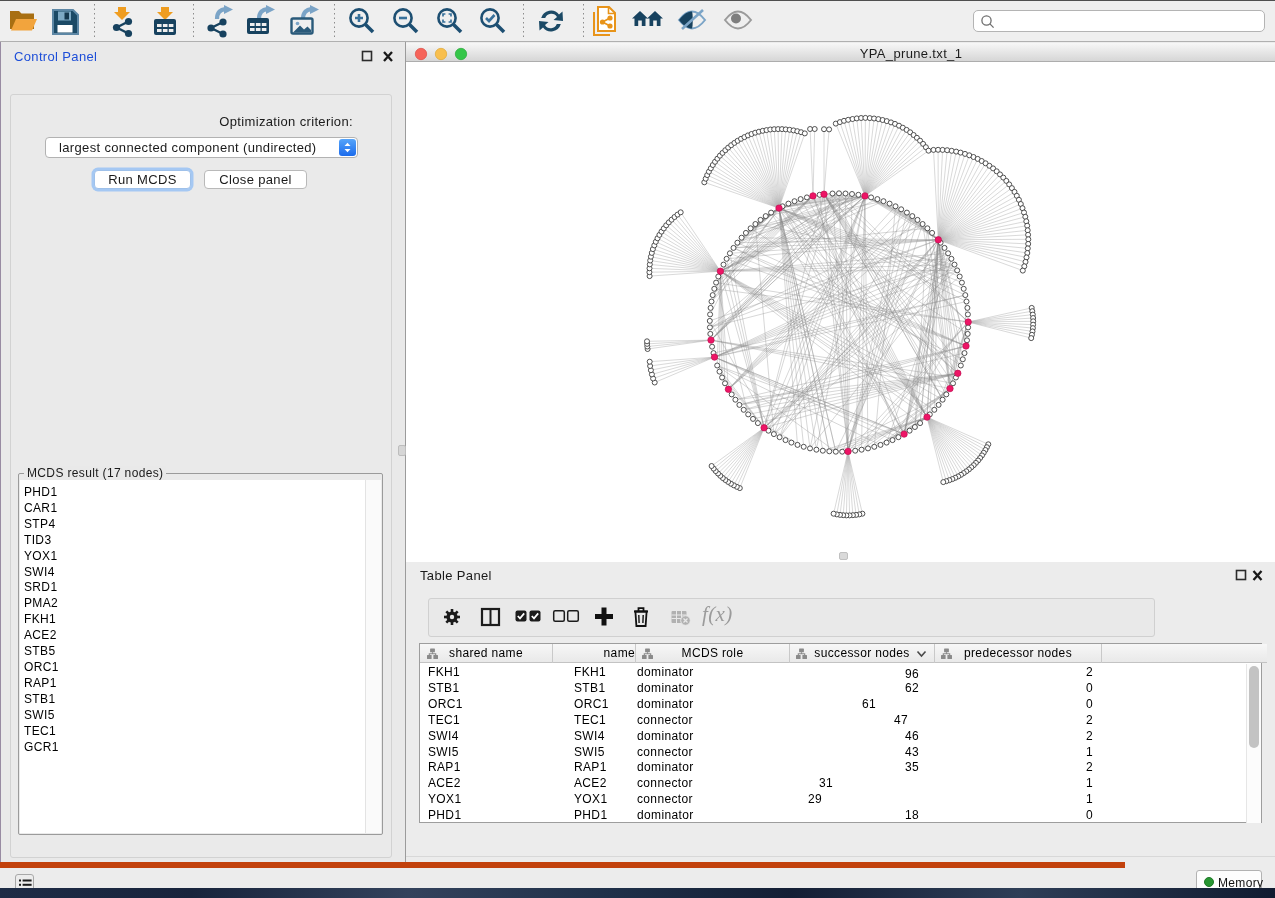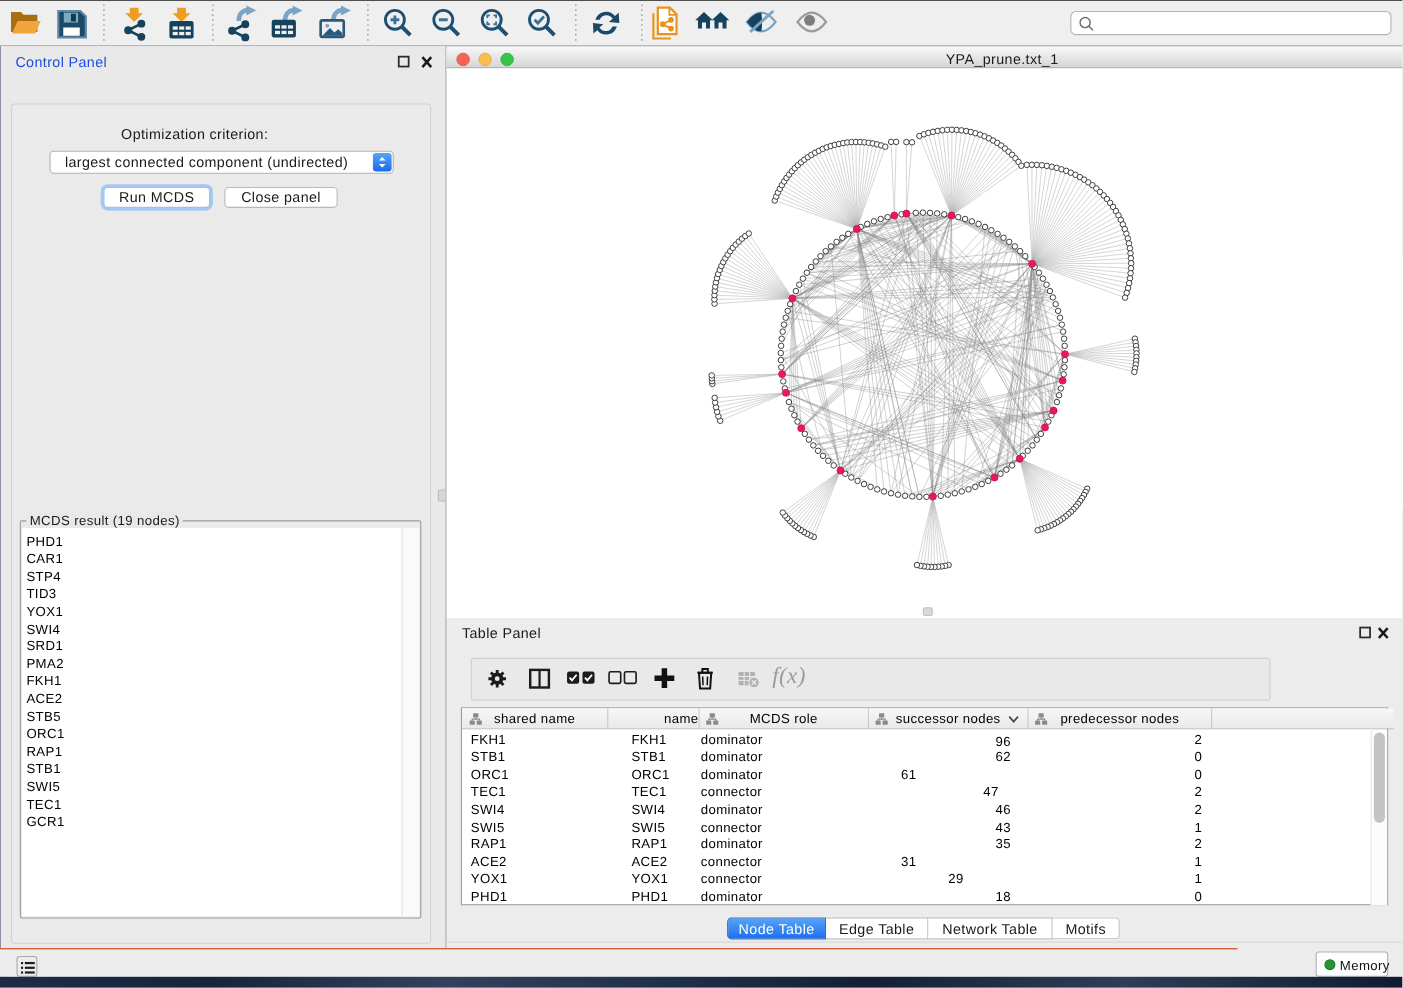--- a/index.html
+++ b/index.html
@@ -167,37 +167,37 @@
   <div class="abs" style="left:13px;top:7px;font-size:13px;color:#1d4ed8">Control Panel</div>
 
   <svg width="36" height="14" viewBox="0 0 36 14" style="position:absolute;left:360px;top:8px">
     <rect x="1.5" y="1.5" width="9" height="9" fill="none" stroke="#2b2b2b" stroke-width="1.6"></rect>
     <path d="M23 2 L31 11 M31 2 L23 11" stroke="#1a1a1a" stroke-width="2.3"></path>
   </svg>
 
   <div class="abs" style="left:9px;top:52px;width:382px;height:764px;border:1px solid #d2d2d2;border-radius:3px;background:#eaeaea"></div>
 
 
-  <div class="abs" style="left:0;top:72px;width:352px;text-align:center;font-size:13px;color:#1a1a1a">Optimization criterion:</div>
+  <div class="abs" style="left:0;top:72px;width:352px;text-align:right;font-size:13px;color:#1a1a1a">Optimization criterion:</div>
 
   <div class="abs" style="left:44px;top:95px;width:313px;height:21px;background:#fff;border:1px solid #b2b2b2;border-radius:4px;">
     <div class="abs" style="left:13px;top:2px;font-size:13px;color:#1a1a1a">largest connected component (undirected)</div>
     <div class="abs" style="right:1px;top:1px;width:17px;height:17px;border-radius:3px;background:linear-gradient(#57a5fa,#1b6bec)">
       <svg width="17" height="17" viewBox="0 0 17 17">
         <path d="M5.5 7 L8.5 3.8 L11.5 7 Z" fill="#fff"></path>
         <path d="M5.5 10 L8.5 13.2 L11.5 10 Z" fill="#fff"></path>
       </svg>
     </div>
   </div>
 
   <div class="abs" style="left:93px;top:128px;width:97px;height:19px;background:#fff;border:1px solid #9fc1ea;border-radius:4px;box-shadow:0 0 0 2.5px #a5c8f3;text-align:center;line-height:17px;font-size:13px;color:#1a1a1a">Run MCDS</div>
   <div class="abs" style="left:203px;top:128px;width:103px;height:19px;background:#fff;border:1px solid #b9b9b9;border-radius:4px;text-align:center;line-height:17px;font-size:13px;color:#1a1a1a">Close panel</div>
 
   <div class="abs" style="left:17px;top:431px;width:365px;height:362px;border:1px solid #9b9b9b;border-radius:2px"></div>
-  <div class="abs" style="left:23px;top:424px;font-size:12px;color:#1a1a1a;background:#e9e9e9;padding:0 3px">MCDS result (19 nodes)</div>
+  <div class="abs" style="left:23px;top:424px;font-size:12px;color:#1a1a1a;background:#e9e9e9;padding:0 3px">MCDS result (17 nodes)</div>
   <div class="abs" style="left:19px;top:438px;width:361px;height:353px;background:#fff">
     <div class="abs" style="left:345px;top:0;width:16px;height:353px;background:#fafafa;border-left:1px solid #e3e3e3"></div>
     <div style="position:absolute;left:4px;top:5px;font-size:12px;line-height:15.9px;color:#000;white-space:pre">PHD1
 CAR1
 STP4
 TID3
 YOX1
 SWI4
 SRD1
 PMA2
@@ -1144,21 +1144,21 @@
           <div class="abs" style="left:399px;top:3px;width:100px;text-align:right">96</div>
           <div class="abs" style="left:573px;top:1.0px;width:100px;text-align:right">2</div>
 <div class="abs" style="left:8px;top:16.9px">STB1</div>
           <div class="abs" style="left:154px;top:16.9px">STB1</div>
           <div class="abs" style="left:217px;top:16.9px">dominator</div>
           <div class="abs" style="left:399px;top:16.9px;width:100px;text-align:right">62</div>
           <div class="abs" style="left:573px;top:16.9px;width:100px;text-align:right">0</div>
 <div class="abs" style="left:8px;top:32.8px">ORC1</div>
           <div class="abs" style="left:154px;top:32.8px">ORC1</div>
           <div class="abs" style="left:217px;top:32.8px">dominator</div>
-          <div class="abs" style="left:399px;top:32.8px;width:100px;text-align:left">61</div>
+          <div class="abs" style="left:399px;top:32.8px;width:100px;text-align:center">61</div>
           <div class="abs" style="left:573px;top:32.8px;width:100px;text-align:right">0</div>
 <div class="abs" style="left:8px;top:48.7px">TEC1</div>
           <div class="abs" style="left:154px;top:48.7px">TEC1</div>
           <div class="abs" style="left:217px;top:48.7px">connector</div>
           <div class="abs" style="left:388px;top:48.7px;width:100px;text-align:right">47</div>
           <div class="abs" style="left:573px;top:48.7px;width:100px;text-align:right">2</div>
 <div class="abs" style="left:8px;top:64.6px">SWI4</div>
           <div class="abs" style="left:154px;top:64.6px">SWI4</div>
           <div class="abs" style="left:217px;top:64.6px">dominator</div>
           <div class="abs" style="left:399px;top:64.6px;width:100px;text-align:right">46</div>
@@ -1174,45 +1174,39 @@
           <div class="abs" style="left:399px;top:96.4px;width:100px;text-align:right">35</div>
           <div class="abs" style="left:573px;top:96.4px;width:100px;text-align:right">2</div>
 <div class="abs" style="left:8px;top:112.3px">ACE2</div>
           <div class="abs" style="left:154px;top:112.3px">ACE2</div>
           <div class="abs" style="left:217px;top:112.3px">connector</div>
           <div class="abs" style="left:399px;top:112.3px;width:100px;text-align:left">31</div>
           <div class="abs" style="left:573px;top:112.3px;width:100px;text-align:right">1</div>
 <div class="abs" style="left:8px;top:128.2px">YOX1</div>
           <div class="abs" style="left:154px;top:128.2px">YOX1</div>
           <div class="abs" style="left:217px;top:128.2px">connector</div>
-          <div class="abs" style="left:399px;top:128.2px;width:100px;text-align:center">29</div>
+          <div class="abs" style="left:388px;top:128.2px;width:100px;text-align:left">29</div>
           <div class="abs" style="left:573px;top:128.2px;width:100px;text-align:right">1</div>
 <div class="abs" style="left:8px;top:144.1px">PHD1</div>
           <div class="abs" style="left:154px;top:144.1px">PHD1</div>
           <div class="abs" style="left:217px;top:144.1px">dominator</div>
           <div class="abs" style="left:399px;top:144.1px;width:100px;text-align:right">18</div>
           <div class="abs" style="left:573px;top:144.1px;width:100px;text-align:right">0</div>
 </div>
 
     <div class="abs" style="right:0;top:20px;width:15px;height:159px;background:#fcfcfc;border-left:1px solid #e6e6e6">
       <div class="abs" style="left:2px;top:2px;width:10px;height:82px;background:#c3c3c3;border-radius:5px"></div>
     </div>
   </div>
 
   <div class="abs" style="left:0;top:294px;width:869px;height:1px;background:#d8d8d8"></div>
 
-  <div class="abs" style="left:255px;top:272px;height:20px;display:flex;font-size:13px">
-    <div style="width:90px;background:linear-gradient(#55a4f9,#1f6fee);border:1px solid #2a6fd4;border-radius:4px 0 0 4px;text-align:center;line-height:19px;color:#fff">Node Table</div>
-    <div style="width:93px;background:#fff;border:1px solid #bcbcbc;border-left:none;text-align:center;line-height:19px;color:#1a1a1a">Edge Table</div>
-    <div style="width:113px;background:#fff;border:1px solid #bcbcbc;border-left:none;text-align:center;line-height:19px;color:#1a1a1a">Network Table</div>
-    <div style="width:61px;background:#fff;border:1px solid #bcbcbc;border-left:none;border-radius:0 4px 4px 0;text-align:center;line-height:19px;color:#1a1a1a">Motifs</div>
-  </div>
 </div>
 
-<div class="abs" style="left:0;top:862px;width:1125px;height:26px;background:#ececec;border-top:1px solid #c2410c">
+<div class="abs" style="left:0;top:862px;width:1125px;height:26px;background:#ececec;border-top:6px solid #c2410c">
   <div class="abs" style="left:15px;top:6px;width:19px;height:19px;background:#ececec;border:1px solid #a8a8a8;border-radius:3px">
     <svg width="13" height="12" viewBox="0 0 13 12" style="position:absolute;left:3px;top:3.5px">
       <g fill="#1c1c1c">
         <rect x="0" y="0.5" width="2" height="2"></rect>
             <rect x="0" y="4.8" width="2" height="2"></rect>
             <rect x="0" y="9.1" width="2" height="2"></rect>
         <rect x="3.6" y="0.5" width="9" height="2"></rect>
             <rect x="3.6" y="4.8" width="9" height="2"></rect>
             <rect x="3.6" y="9.1" width="9" height="2"></rect>
       </g>

